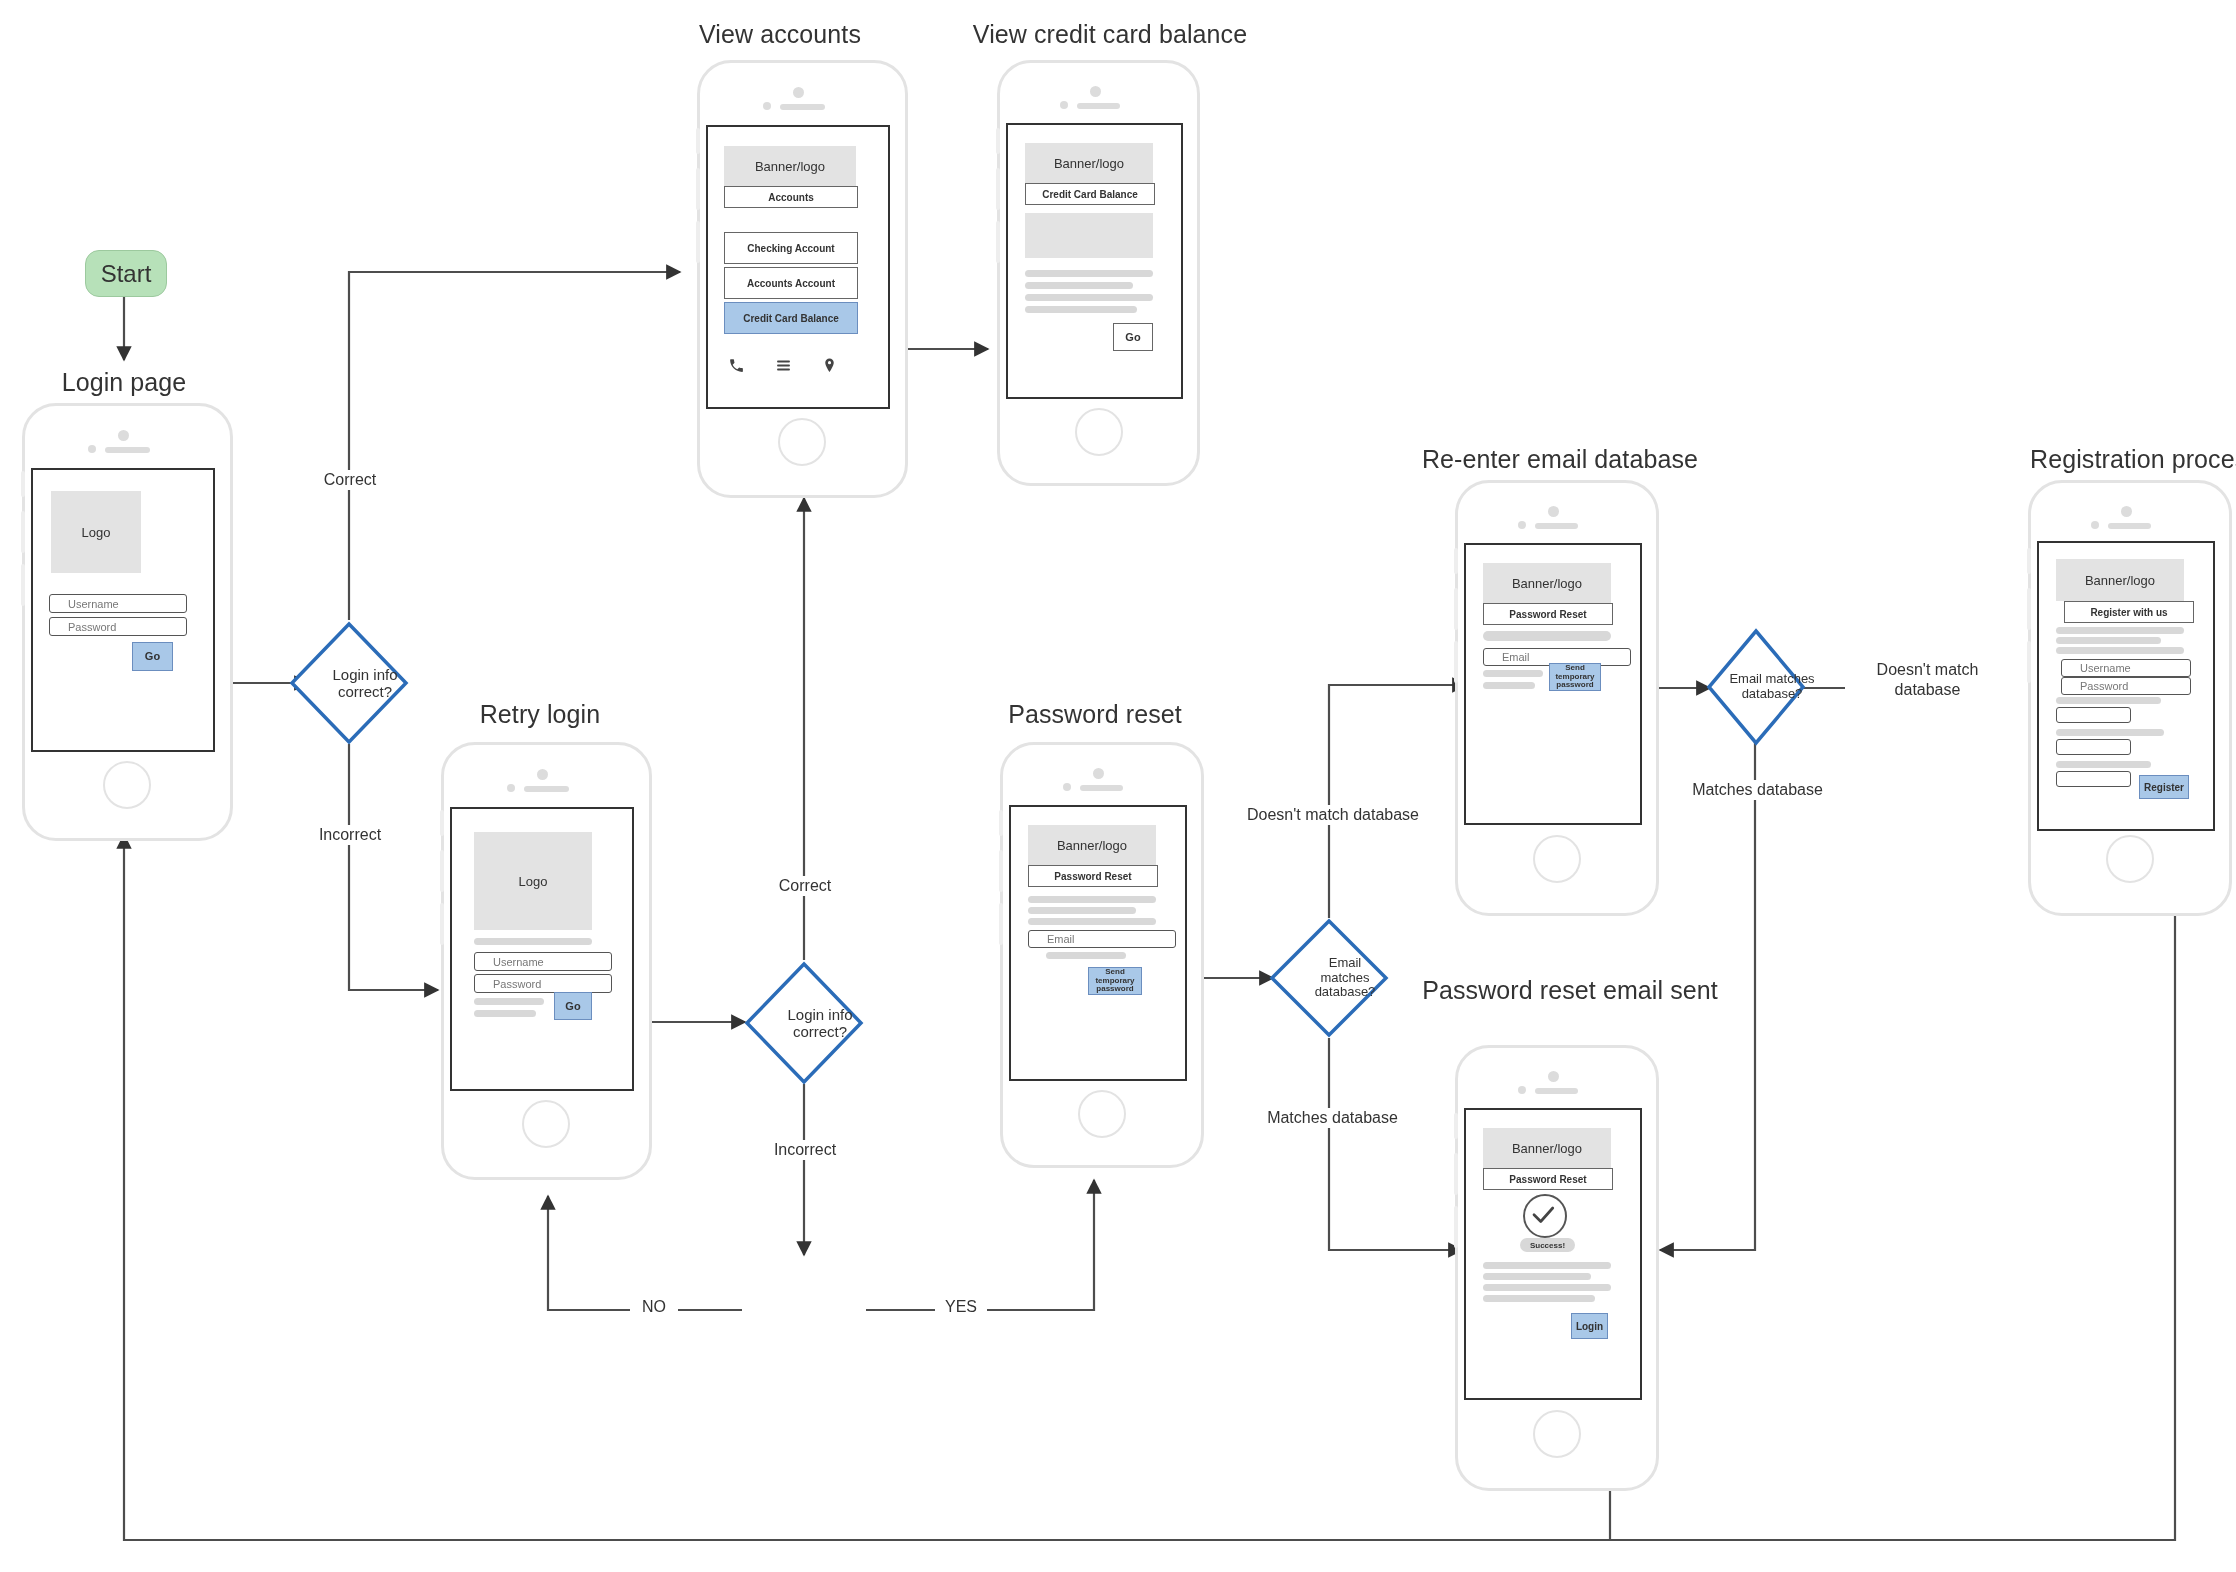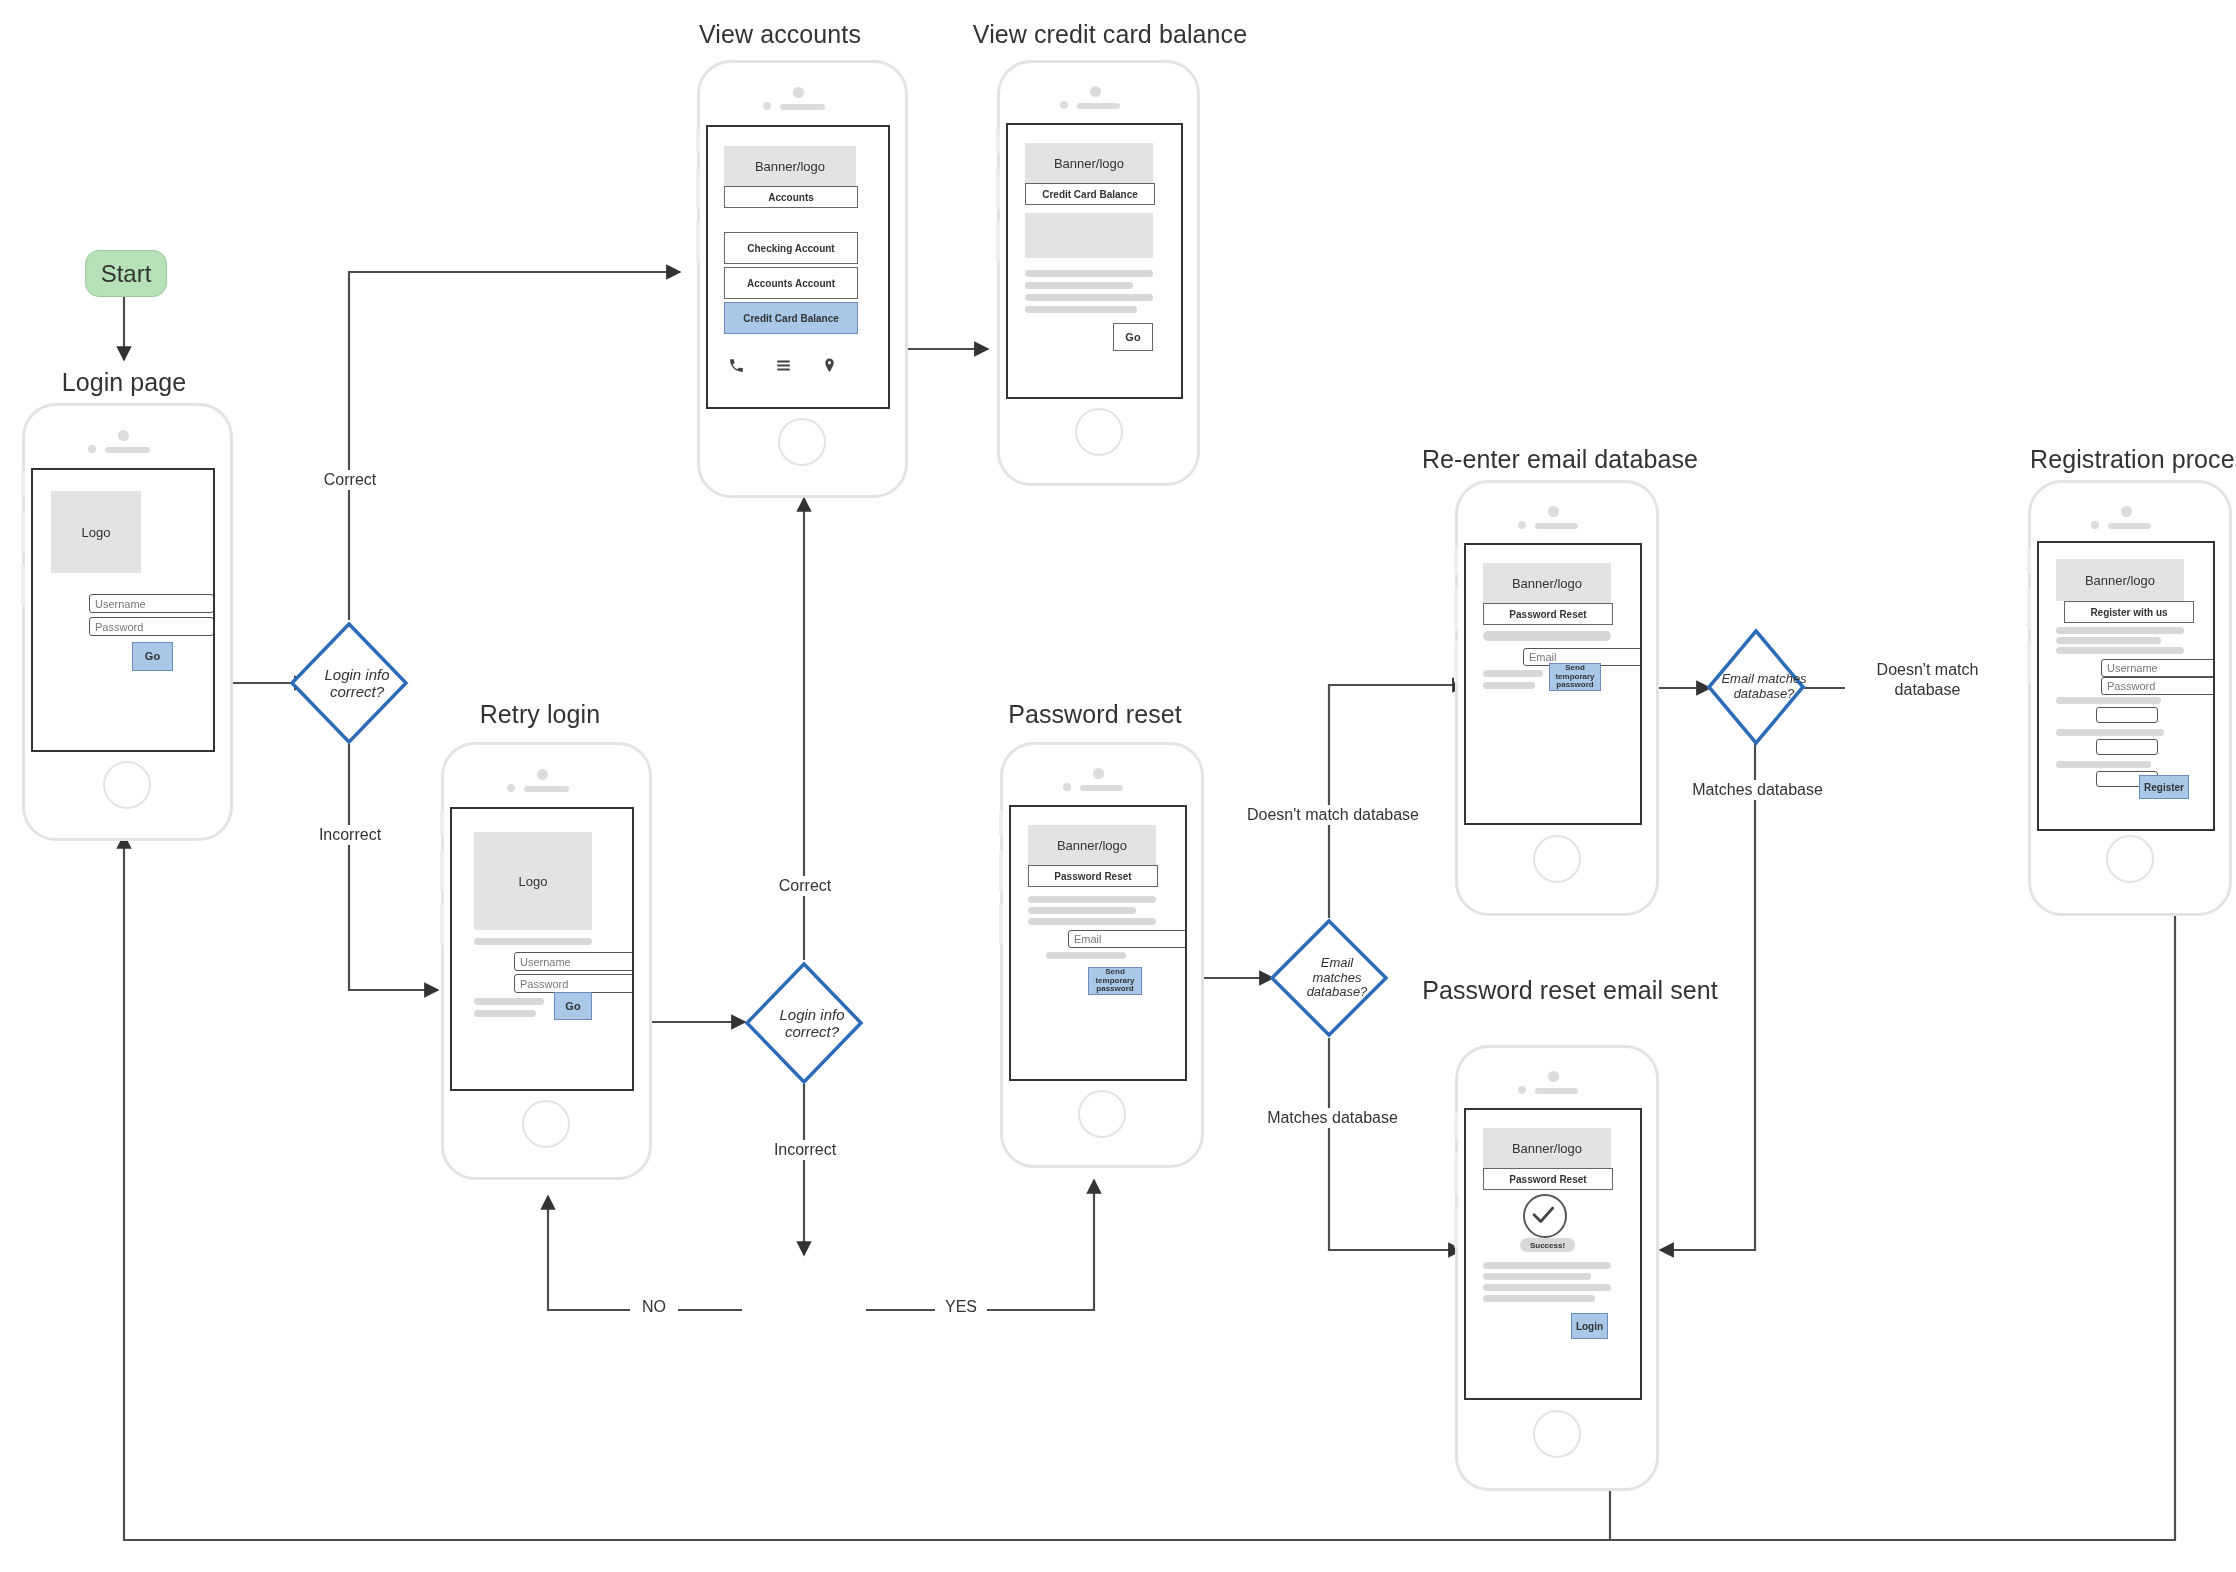--- a/index.html
+++ b/index.html
@@ -32,36 +32,36 @@
 
   
   .banner{position:absolute;background:#e3e3e3;display:flex;align-items:center;justify-content:center;
     font-size:13px;color:#333;}
   .logo-box{position:absolute;background:#e3e3e3;display:flex;align-items:center;justify-content:center;
     font-size:13px;color:#333;}
   .wf-btn{position:absolute;background:#ffffff;border:1px solid #666;display:flex;align-items:center;
     justify-content:center;font-size:10px;font-weight:bold;color:#333;text-align:center;line-height:1.1;}
   .wf-btn.blue{background:#a9c8e8;border:1px solid #6b8ebf;}
   .wf-field{position:absolute;background:#fff;border:1px solid #555;border-radius:3px;
-    display:flex;align-items:center;padding-left:5px;font-size:11px;color:#777;margin-left:40px;}
+    display:flex;align-items:center;padding-left:18px;font-size:11px;color:#777;}
   .wf-field.blank{color:transparent;}
   .wf-line{position:absolute;background:#d8d8d8;border-radius:5px;}
   .wf-pill{position:absolute;background:#d8d8d8;border-radius:10px;display:flex;align-items:center;
     justify-content:center;font-size:10px;font-weight:bold;color:#333;}
   .wf-gray-block{position:absolute;background:#e3e3e3;}
   .check-circle{position:absolute;border:2px solid #555;border-radius:50%;}
 
   
   .edge-label{position:absolute;font-size:16px;color:#333;white-space:nowrap;line-height:1.25;text-align:center;}
   svg.edges{position:absolute;left:0;top:0;width:2236px;height:1572px;overflow:visible;pointer-events:none;}
 
   
   .diamond{position:absolute;}
-  .diamond .dlabel{position:absolute;left:8px;top:0;width:100%;height:100%;display:flex;
-    align-items:center;justify-content:center;text-align:center;font-size:15px;color:#333;line-height:1.15;font-style:italic;}
+  .diamond .dlabel{position:absolute;left:16px;top:0;width:100%;height:100%;display:flex;
+    align-items:center;justify-content:center;text-align:center;font-size:15px;color:#333;line-height:1.15;}
 </style>
 </head>
 <body>
 
 <div id="stage">
 
   <svg class="edges" viewBox="0 0 2236 1572" preserveAspectRatio="none">
     <defs>
       <marker id="arrow" viewBox="0 0 10 10" refX="9" refY="5" markerWidth="7" markerHeight="7" orient="auto-start-reverse">
         <path d="M 0 0 L 10 5 L 0 10 z" fill="#4d4d4d"></path>

